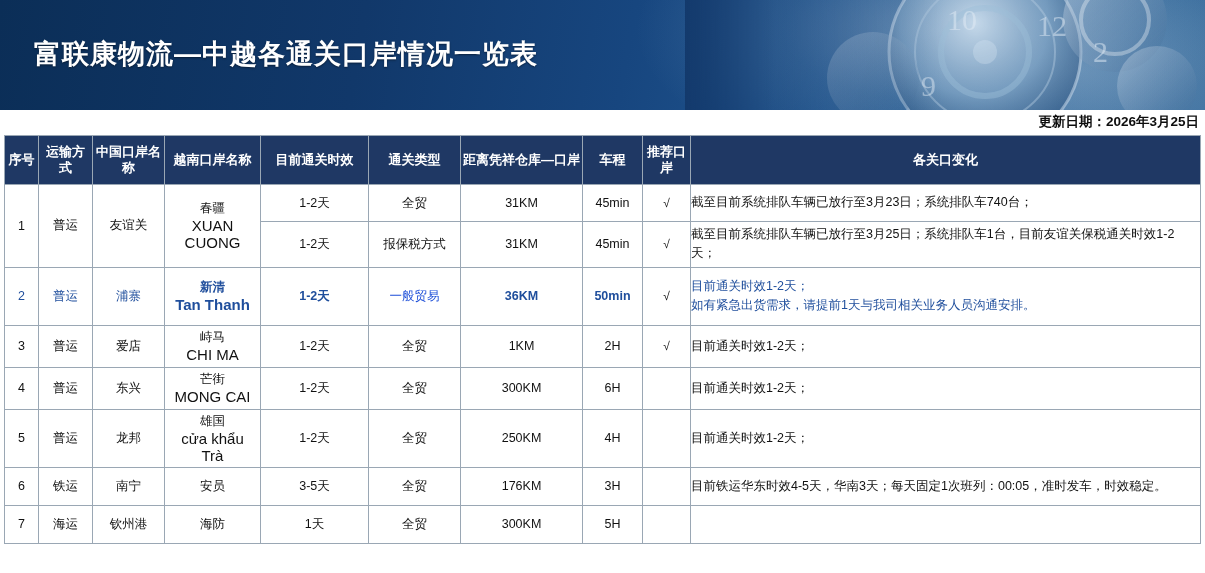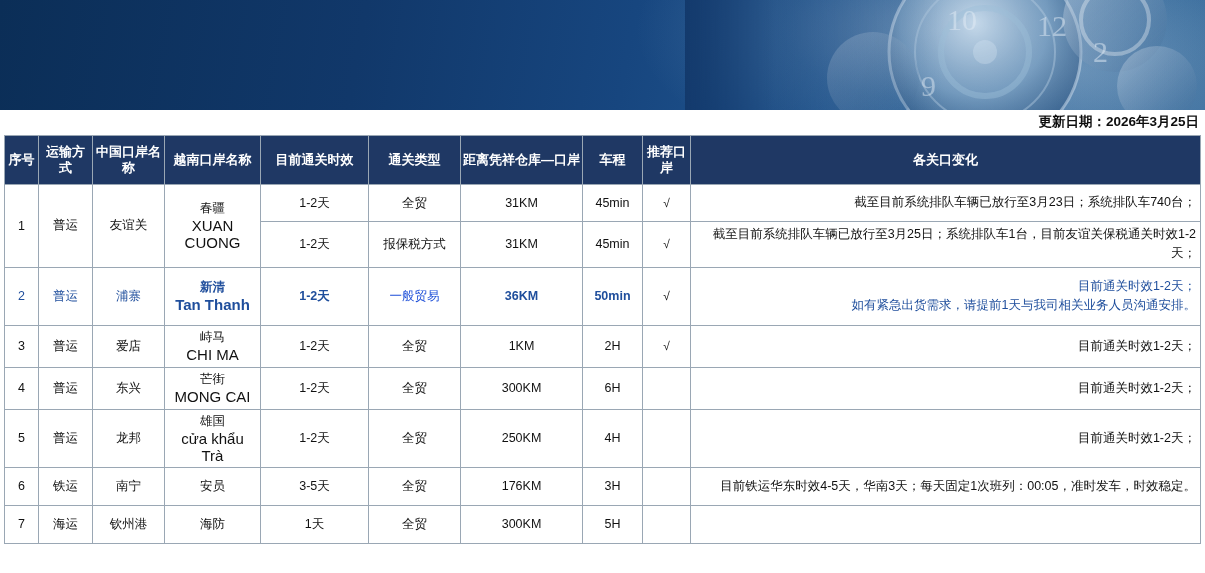--- a/index.html
+++ b/index.html
@@ -67,22 +67,22 @@
   .c-cn{width:72px;}
   .c-vn{width:96px;}
   .c-time{width:108px;}
   .c-type{width:92px;}
   .c-dist{width:122px;}
   .c-car{width:60px;}
   .c-rec{width:48px;}
   .c-note{width:auto;}
 
   td.note{
-    text-align:right;
-    padding-left:10px;
+    text-align:left;
+    padding-left:0;
     line-height:1.55;
   }
   .vn-cn{display:block;font-family:Liberation Mono, monospace;}
   .vn-latin{display:block;font-size:15px;}
   .check{font-size:12px;color:#1a1a1a;}
 
   tr.row-hl td{color:#1f4e9c;}
   tr.row-hl td.bold{font-weight:bold;}
 
   
@@ -137,20 +137,21 @@
         <g fill="#eaf2fa" fill-opacity="0.5" font-family="Liberation Serif, serif" font-size="30">
           <text x="352" y="36">12</text>
           <text x="408" y="62">2</text>
           <text x="262" y="30">10</text>
           <text x="236" y="96">9</text>
         </g>
 
         <rect x="0" y="0" width="260" height="110" fill="url(#gfade)"></rect>
       </svg>
     </div>
+    <div class="banner-title">富联康物流—中越各通关口岸情况一览表</div>
   </div>
 
   <div class="update-bar">更新日期：2026年3月25日</div>
 
   <table>
     <colgroup>
       <col class="c-idx">
         <col class="c-mode">
         <col class="c-cn">
         <col class="c-vn">

